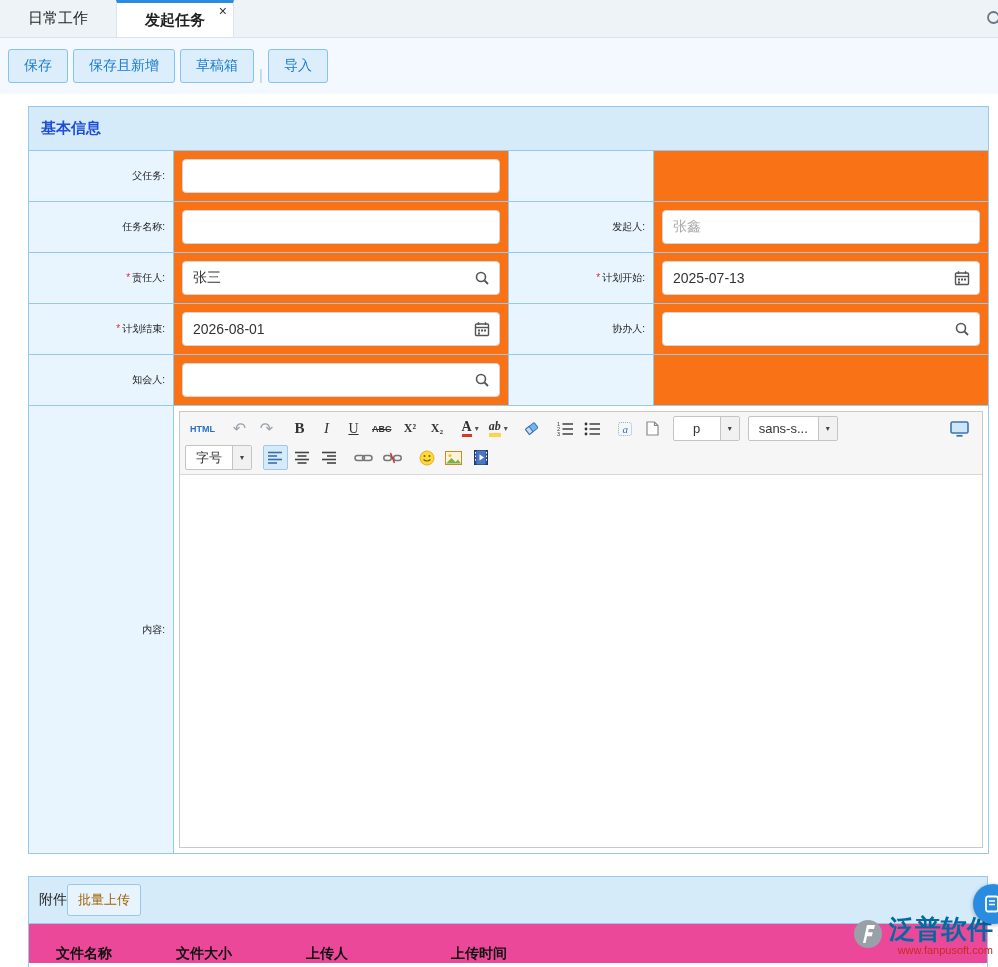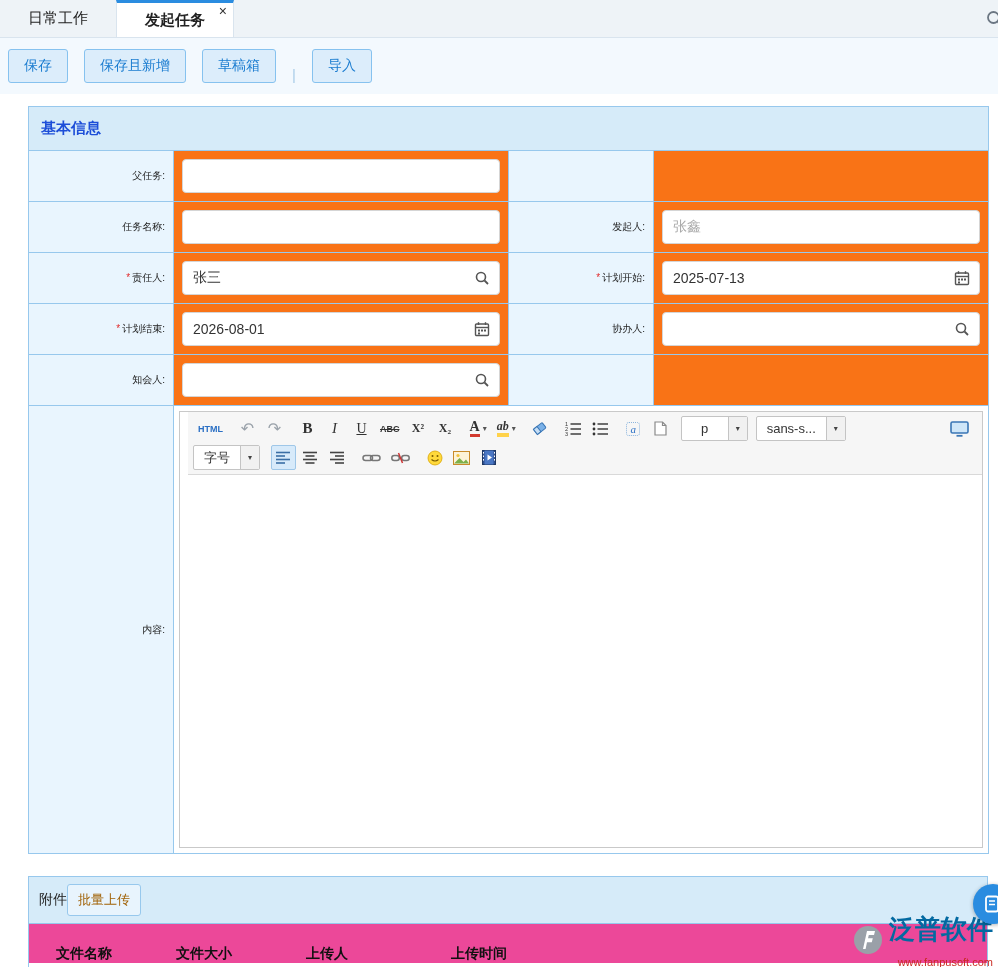--- a/index.html
+++ b/index.html
@@ -8,42 +8,42 @@
 
   
   .tabbar { position:relative; height:38px; background:#eef3f7; border-bottom:1px solid #d9e4ee; display:flex; overflow:hidden; }
   .tab { padding:0 28px; display:flex; align-items:center; font-size:15px; color:#222; cursor:pointer; }
   .tab.active { background:#fff; border-top:3px solid #2a8ce0; border-left:1px solid #d9e4ee; border-right:1px solid #d9e4ee;
     font-weight:bold; position:relative; padding-right:28px; }
   .tab-close { position:absolute; top:0; right:6px; font-weight:normal; font-size:14px; color:#333; line-height:16px; cursor:pointer; }
   .tabbar-search { position:absolute; right:-7px; top:9px; }
 
   
-  .toolbar { background:#f3f9fe; padding:11px 8px; display:flex; align-items:flex-end; gap:16px; }
+  .toolbar { background:#f3f9fe; padding:11px 8px; display:flex; align-items:flex-end; gap:5px; }
   .btn { background:#dcedfb; border:1px solid #86c2ef; color:#1a7cd0; border-radius:3px; padding:7px 15px;
     font-size:14px; font-family:inherit; cursor:pointer; }
   .divider { color:#aacde8; font-size:15px; }
 
   
   .form-table { width:960px; margin:12px 0 0 28px; border-collapse:collapse; table-layout:fixed; }
   .form-table td { border:1px solid #97c8ed; }
   td.section-header { background:#d6ebf9; font-weight:bold; font-size:15px; color:#1d4ed8; padding:12px; }
   td.label-cell { background:#e9f5fe; text-align:right; padding:8px; font-size:10px; color:#222; }
   td.field-cell { background:#f97316; padding:8px; }
   .req { color:#e02b2b; margin-right:2px; }
   .input-wrap { position:relative; }
   .text-input { width:100%; height:34px; border:1px solid #d5d5d5; border-radius:4px; padding:0 10px; font-size:14px;
     color:#333; font-family:inherit; outline:none; background:#fff; }
   .text-input.gray { color:#a9a9a9; }
   .with-icon { padding-right:34px; }
   .input-icon { position:absolute; right:10px; top:50%; transform:translateY(-50%); display:flex; cursor:pointer; }
 
   
   td.editor-cell { padding:5px; vertical-align:top; background:#fff; }
-  .editor { border:1px solid #c9c9c9;padding-left:8px; }
+  .editor { border:1px solid #c9c9c9; }
   .editor-toolbar { background:#f6f6f6; border-bottom:1px solid #d9d9d9; padding:2px 5px; }
   .ed-row { display:flex; align-items:center; padding:2px 0; }
   .ed-btn { min-width:25px; height:25px; display:inline-flex; align-items:center; justify-content:center; margin:0 1px;
     font-size:13px; color:#333; cursor:pointer; border:1px solid transparent; border-radius:2px; padding:0 3px; }
   .ed-btn.sel { background:#d7eafa; border-color:#9fc7e8; }
   .ed-html { color:#2a6fc4; font-size:9px; font-weight:bold; }
   .ed-gray { color:#9aa2aa; font-size:16px; }
   .ed-b { font-weight:bold; font-size:15px; font-family:"Liberation Serif",serif; }
   .ed-i { font-style:italic; font-size:15px; font-family:"Liberation Serif",serif; }
   .ed-u { text-decoration:underline; font-size:14px; font-family:"Liberation Serif",serif; }
@@ -69,21 +69,21 @@
   .attach-title { font-size:14px; color:#222; }
   .attach-btn { background:#e8f4fd; border:1px solid #97c8ed; color:#a16207; border-radius:3px; padding:6px 10px;
     font-size:13px; cursor:pointer; font-family:inherit; }
   .attach-cols { display:flex; padding:21px 0 0 27px; background:#ec4899; }
   .attach-col { font-weight:bold; font-size:14px; color:#111; }
   .c1 { width:120px; } .c2 { width:130px; } .c3 { width:145px; }
 
   
   .brand { position:fixed; right:5px; top:916px; display:flex; align-items:center; gap:6px; z-index:5; }
   .brand-name { font-size:26px; font-weight:bold; color:#0369a1; line-height:1; }
-  .brand-url { color:#c92a22; font-size:11px; text-align:right; margin-top:14px; }
+  .brand-url { color:#c92a22; font-size:11px; text-align:right; margin-top:2px; }
   .fab { position:fixed; right:-15px; top:884px; width:40px; height:40px; border-radius:50%; background:#2a8ce0; z-index:6;
     display:flex; align-items:center; justify-content:center; box-shadow:0 1px 4px rgba(0,0,0,.3); cursor:pointer; }
 </style>
 </head>
 <body>
 
 <div class="tabbar">
   <div class="tab">
     <span>日常工作</span>
   </div>

